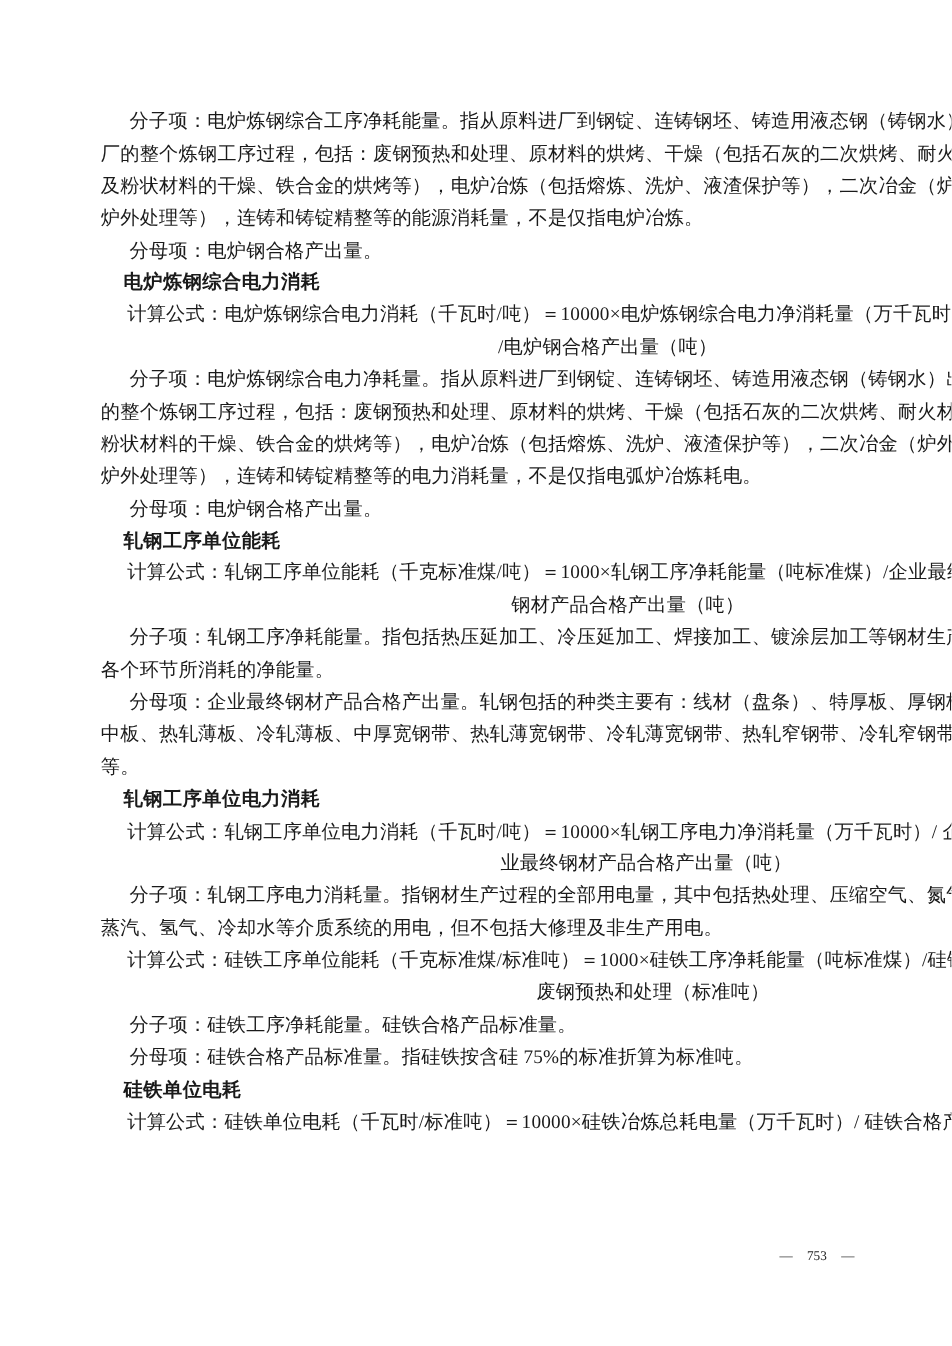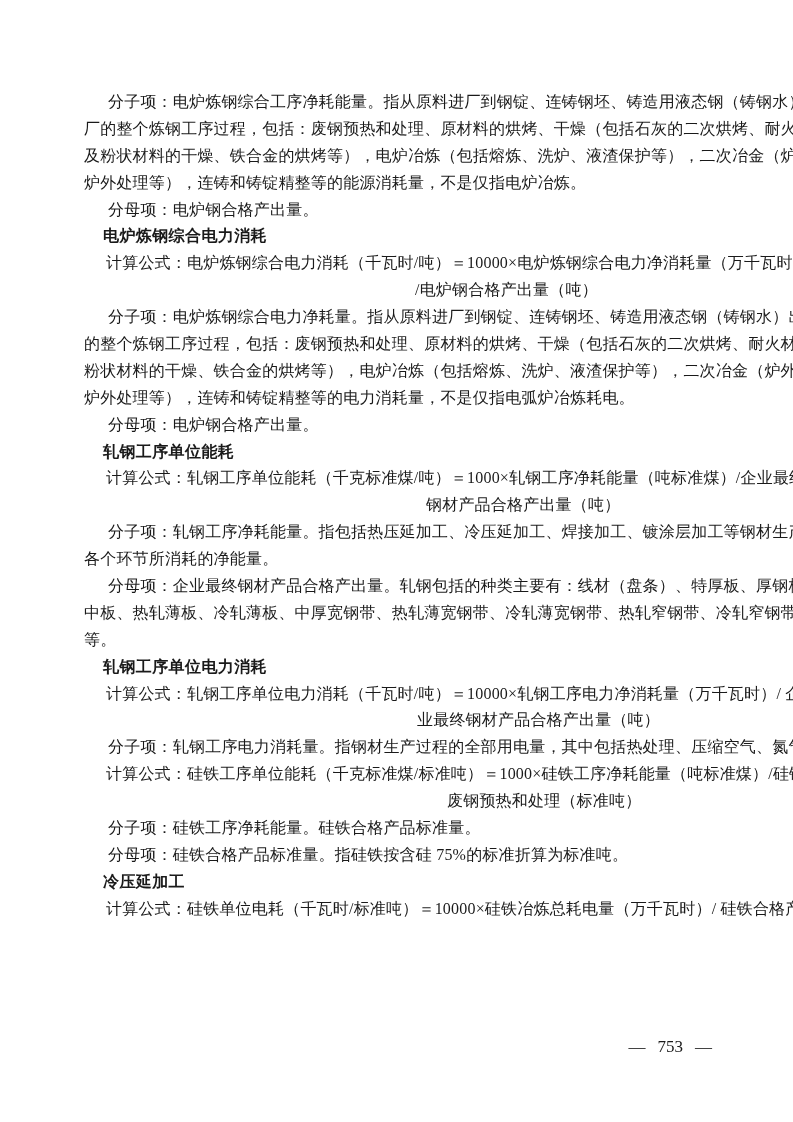--- a/index.html
+++ b/index.html
@@ -49,21 +49,21 @@
   .line.fc2 { margin-left: 333px; }
   .line.fc3 { margin-left: 363px; }
   .line.fc4 { margin-left: 310px; }
 
   .pageno {
     position: absolute;
     left: 84px;
     top: 1036px;
     width: 628px;
     text-align: right;
-    font-size: 17px;
+    font-size: 11px;
     line-height: 22px;
     color: #1a1a1a;
   }
   .pageno .dash { letter-spacing: 0; }
   .pageno .num { margin: 0 12px; }
 </style>
 </head>
 <body>
 
 <div class="page-canvas">
@@ -86,23 +86,24 @@
       <div class="line fcont fc1">钢材产品合格产出量（吨）</div>
       <div class="line para">分子项：轧钢工序净耗能量。指包括热压延加工、冷压延加工、焊接加工、镀涂层加工等钢材生产的</div>
       <div class="line wrap">各个环节所消耗的净能量。</div>
       <div class="line para">分母项：企业最终钢材产品合格产出量。轧钢包括的种类主要有：线材（盘条）、特厚板、厚钢板、</div>
       <div class="line wrap">中板、热轧薄板、冷轧薄板、中厚宽钢带、热轧薄宽钢带、冷轧薄宽钢带、热轧窄钢带、冷轧窄钢带</div>
       <div class="line wrap">等。</div>
       <div class="line heading">轧钢工序单位电力消耗</div>
       <div class="line formula">计算公式：轧钢工序单位电力消耗（千瓦时/吨）＝10000×轧钢工序电力净消耗量（万千瓦时）/ 企</div>
       <div class="line fcont fc2">业最终钢材产品合格产出量（吨）</div>
       <div class="line para">分子项：轧钢工序电力消耗量。指钢材生产过程的全部用电量，其中包括热处理、压缩空气、氮气、</div>
+      <div class="line wrap">蒸汽、氢气、冷却水等介质系统的用电，但不包括大修理及非生产用电。</div>
       <div class="line formula">计算公式：硅铁工序单位能耗（千克标准煤/标准吨）＝1000×硅铁工序净耗能量（吨标准煤）/硅铁</div>
       <div class="line fcont fc3">废钢预热和处理（标准吨）</div>
       <div class="line para">分子项：硅铁工序净耗能量。硅铁合格产品标准量。</div>
       <div class="line para">分母项：硅铁合格产品标准量。指硅铁按含硅 75%的标准折算为标准吨。</div>
-      <div class="line heading">冷压延加工</div>
+      <div class="line heading">硅铁单位电耗</div>
       <div class="line formula">计算公式：硅铁单位电耗（千瓦时/标准吨）＝10000×硅铁冶炼总耗电量（万千瓦时）/ 硅铁合格产</div>
     </div>
   <div class="pageno">
     <span class="dash">—</span><span class="num">753</span><span class="dash">—</span>
   </div>
 </div>
 
 </body></html>

